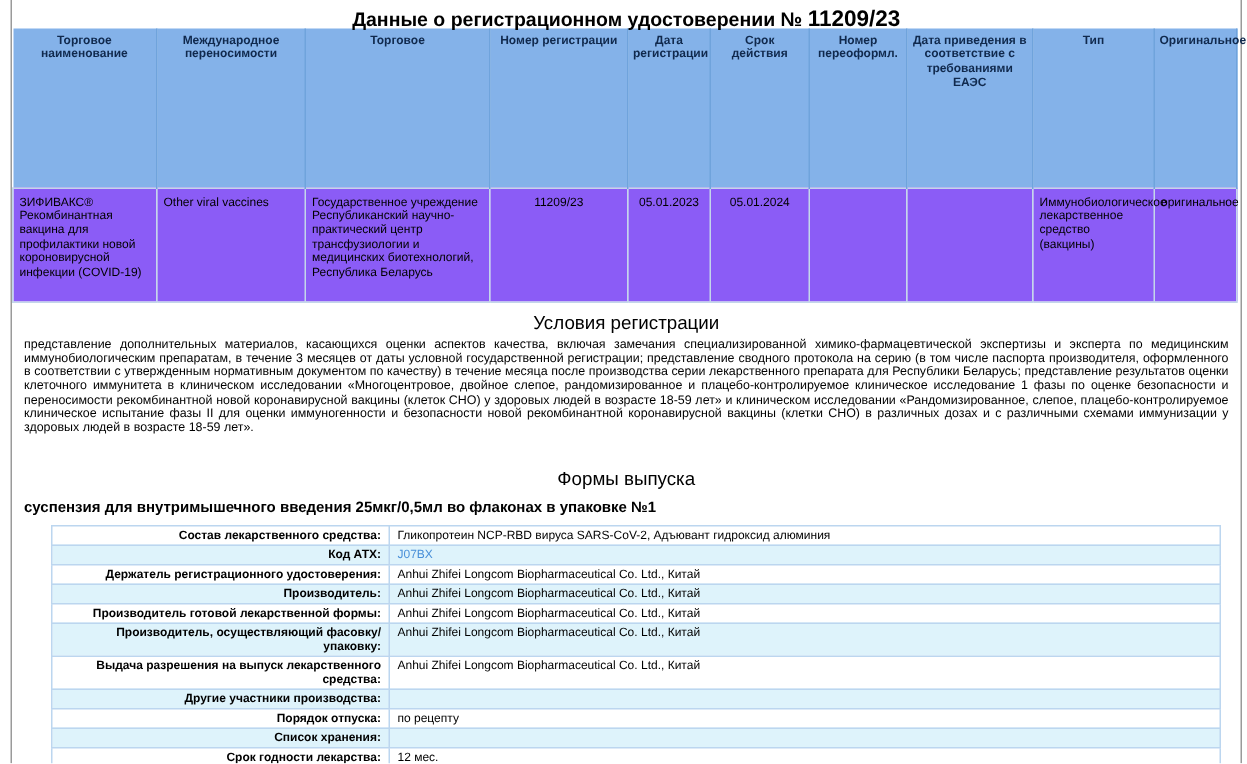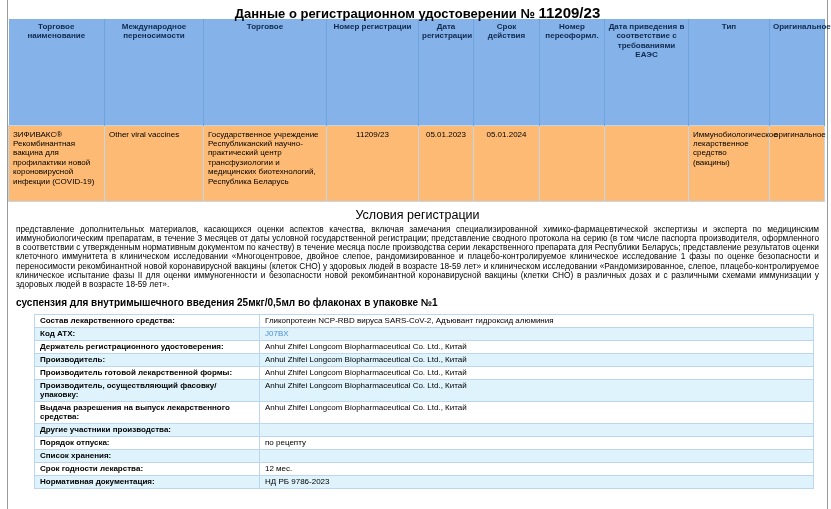--- a/index.html
+++ b/index.html
@@ -34,21 +34,21 @@
     font-size:8px;line-height:1.18;
   }
   table.reg thead th{
     background:var(--header-bg);color:var(--header-text);
     font-weight:bold;text-align:center;vertical-align:top;
     padding:3px 3px 0 3px;height:106px;
     border-right:1px solid #6fa3dc;
   }
   table.reg thead th:last-child{border-right:1px solid #6fa3dc;}
   table.reg tbody td{
-    background:#fdba74;vertical-align:top;text-align:left;
+    background:#8b5cf6;vertical-align:top;text-align:left;
     padding:4px 4px;height:76px;
     border:1px solid #c3d6ea;
   }
   table.reg tbody td.c{text-align:center;}
   
   .section-heading{
     text-align:center;font-weight:normal;font-size:12.5px;margin-top:6px;
   }
   .conditions-text{
     font-size:8.3px;line-height:9.3px;text-align:justify;
@@ -62,21 +62,21 @@
   table.details{
     margin-left:26px;width:780px;border-collapse:collapse;table-layout:fixed;
     font-size:8px;line-height:9px;border:1px solid var(--table-border);
   }
   table.details th,
   table.details td{
     border:1px solid var(--table-border);
     padding:1.5px 5px;vertical-align:top;
   }
   table.details th{
-    width:225px;text-align:left;font-weight:bold;
+    width:225px;text-align:right;font-weight:bold;
   }
   table.details tr:nth-child(even){background:var(--row-alt);}
   table.details .link{color:var(--link);cursor:pointer;text-decoration:none;}
 </style>
 </head>
 <body>
 
 <div class="page">
   <div class="frame">
 
@@ -123,20 +123,21 @@
           <td class="c"></td>
           <td>Иммунобиологическое лекарственное средство (вакцины)</td>
           <td>оригинальное</td>
         </tr>
       </tbody>
     </table>
 
     <div class="section-heading">Условия регистрации</div>
     <div class="conditions-text">представление дополнительных материалов, касающихся оценки аспектов качества, включая замечания специализированной химико-фармацевтической экспертизы и эксперта по медицинским иммунобиологическим препаратам, в течение 3 месяцев от даты условной государственной регистрации; представление сводного протокола на серию (в том числе паспорта производителя, оформленного в соответствии с утвержденным нормативным документом по качеству) в течение месяца после производства серии лекарственного препарата для Республики Беларусь; представление результатов оценки клеточного иммунитета в клиническом исследовании «Многоцентровое, двойное слепое, рандомизированное и плацебо-контролируемое клиническое исследование 1 фазы по оценке безопасности и переносимости рекомбинантной новой коронавирусной вакцины (клеток СНО) у здоровых людей в возрасте 18-59 лет» и клиническом исследовании «Рандомизированное, слепое, плацебо-контролируемое клиническое испытание фазы II для оценки иммуногенности и безопасности новой рекомбинантной коронавирусной вакцины (клетки СНО) в различных дозах и с различными схемами иммунизации у здоровых людей в возрасте 18-59 лет».</div>
 
+    <div class="section-heading forms-heading">Формы выпуска</div>
     <div class="form-subtitle">суспензия для внутримышечного введения 25мкг/0,5мл во флаконах в упаковке №1</div>
 
     <table class="details">
       <tbody>
         <tr>
           <th>Состав лекарственного средства:</th>
           <td>Гликопротеин NCP-RBD вируса SARS-CoV-2, Адъювант гидроксид алюминия</td>
         </tr>
         <tr>
           <th>Код АТХ:</th>

